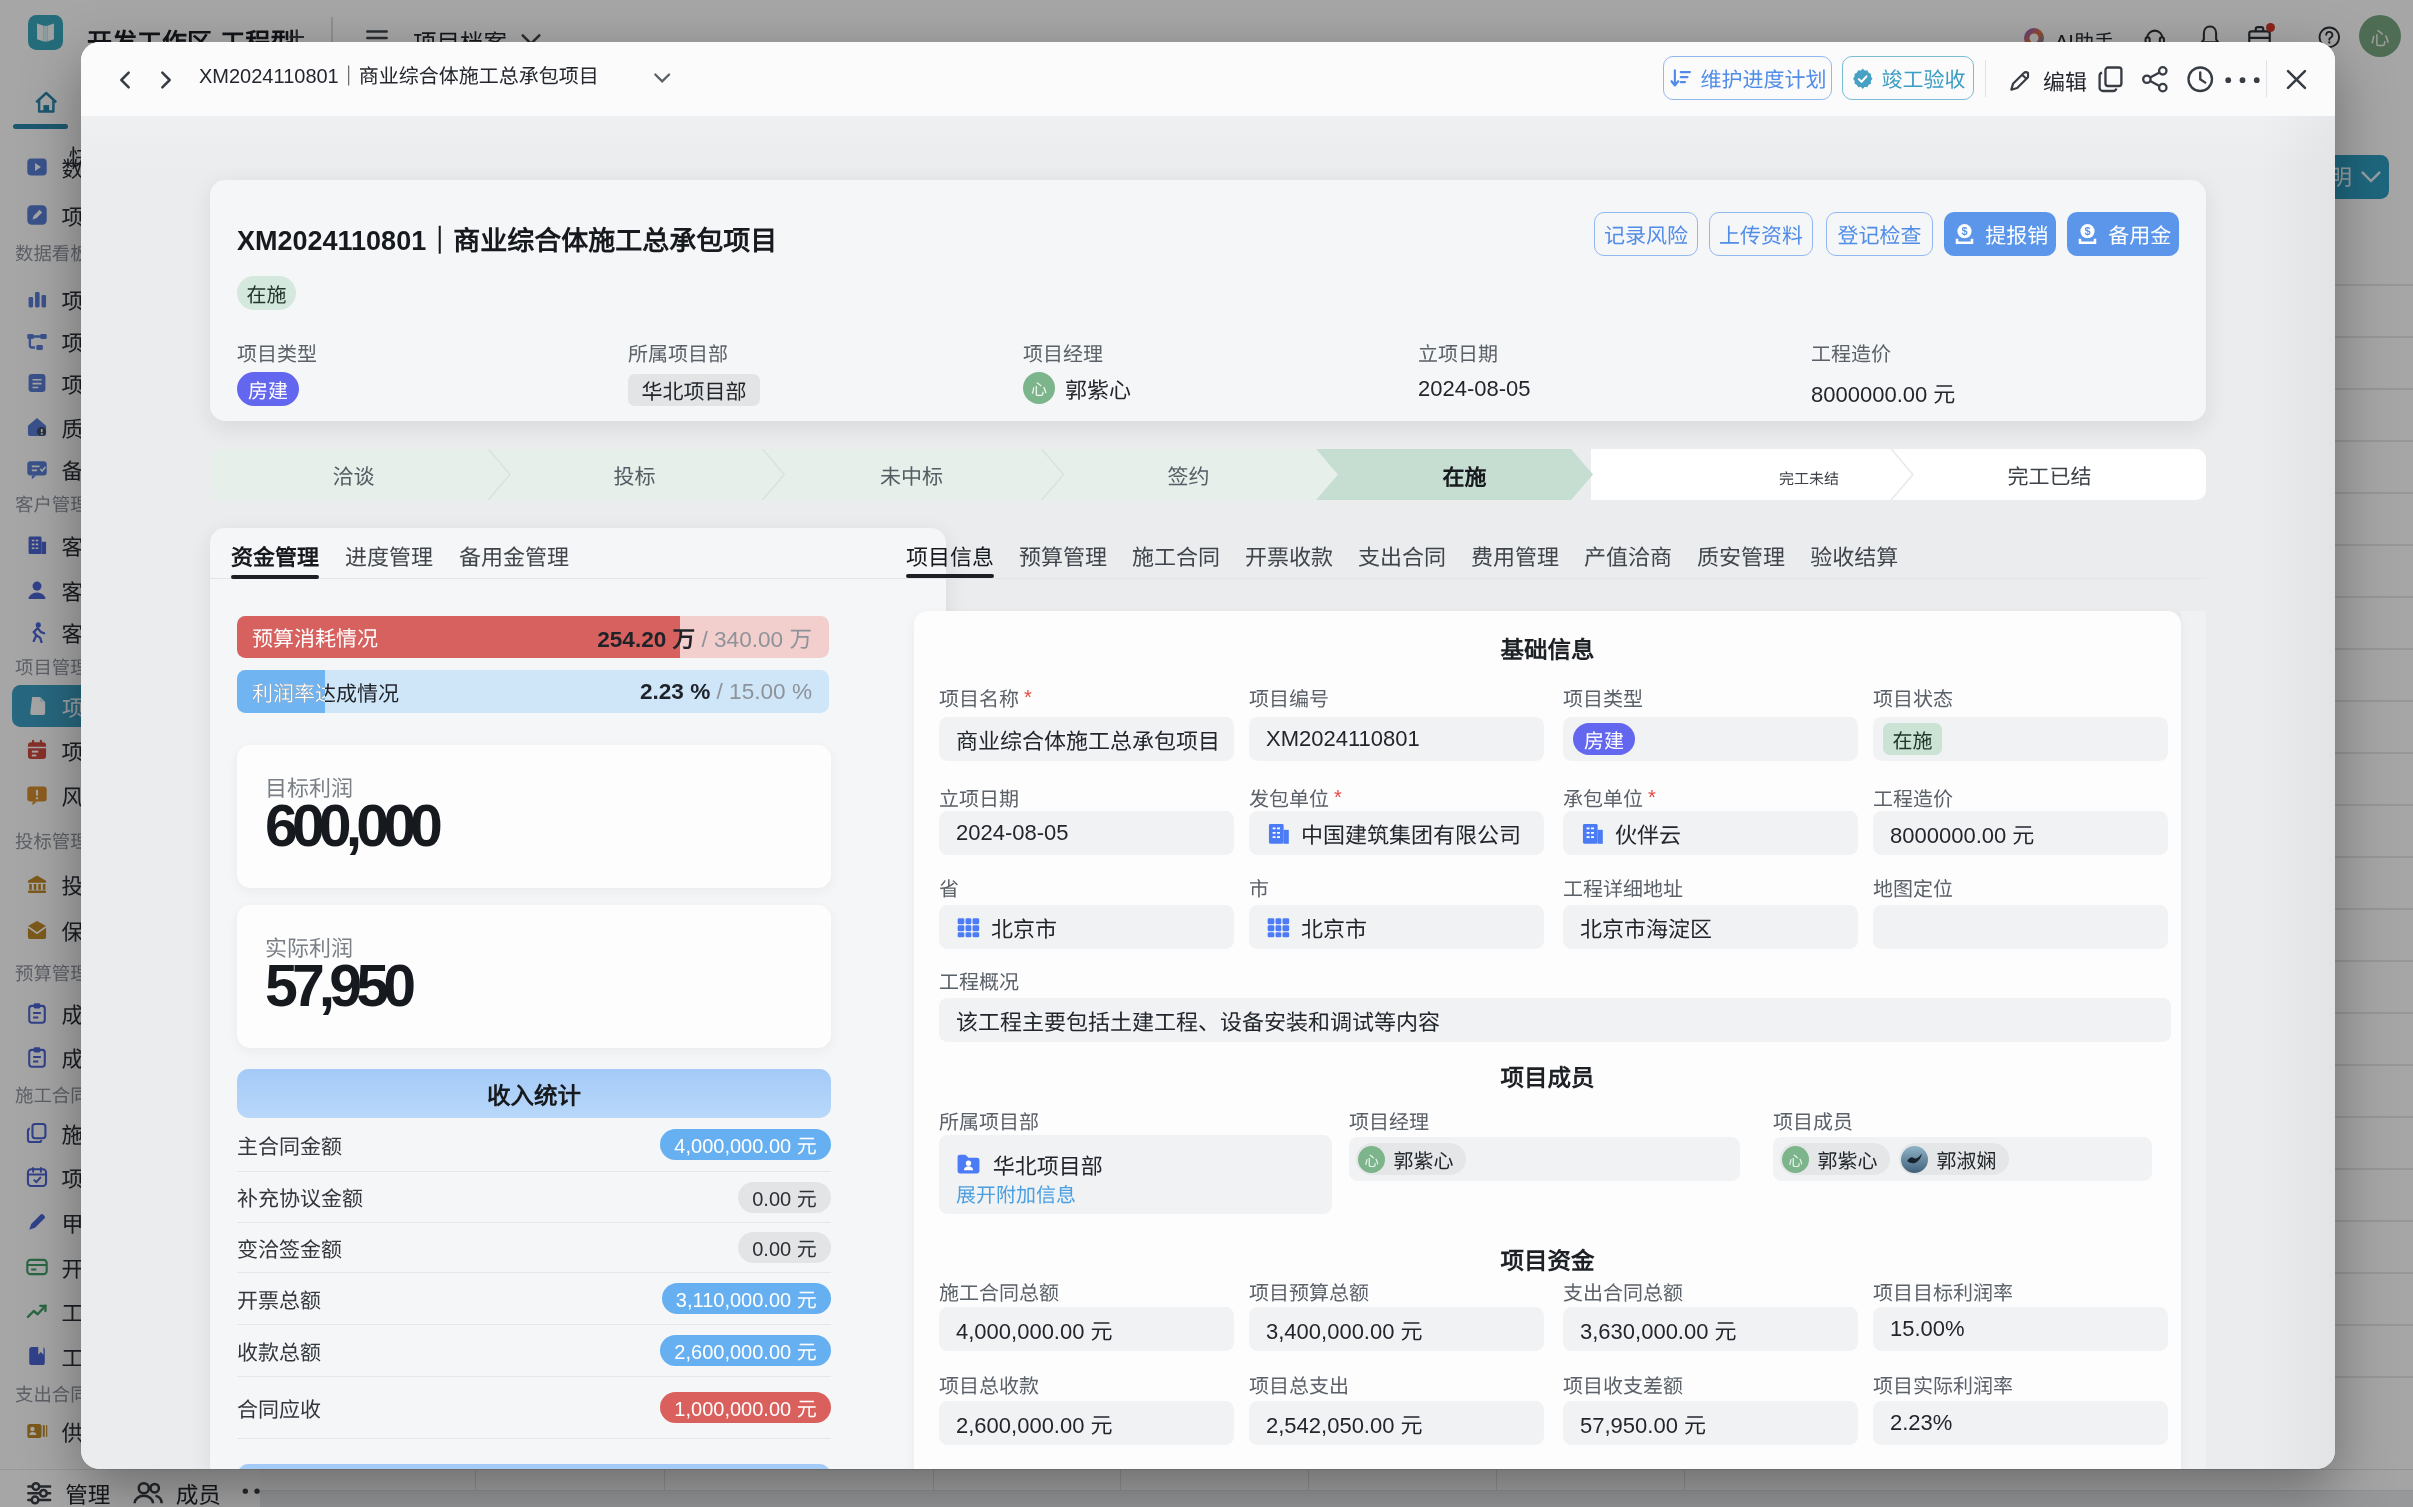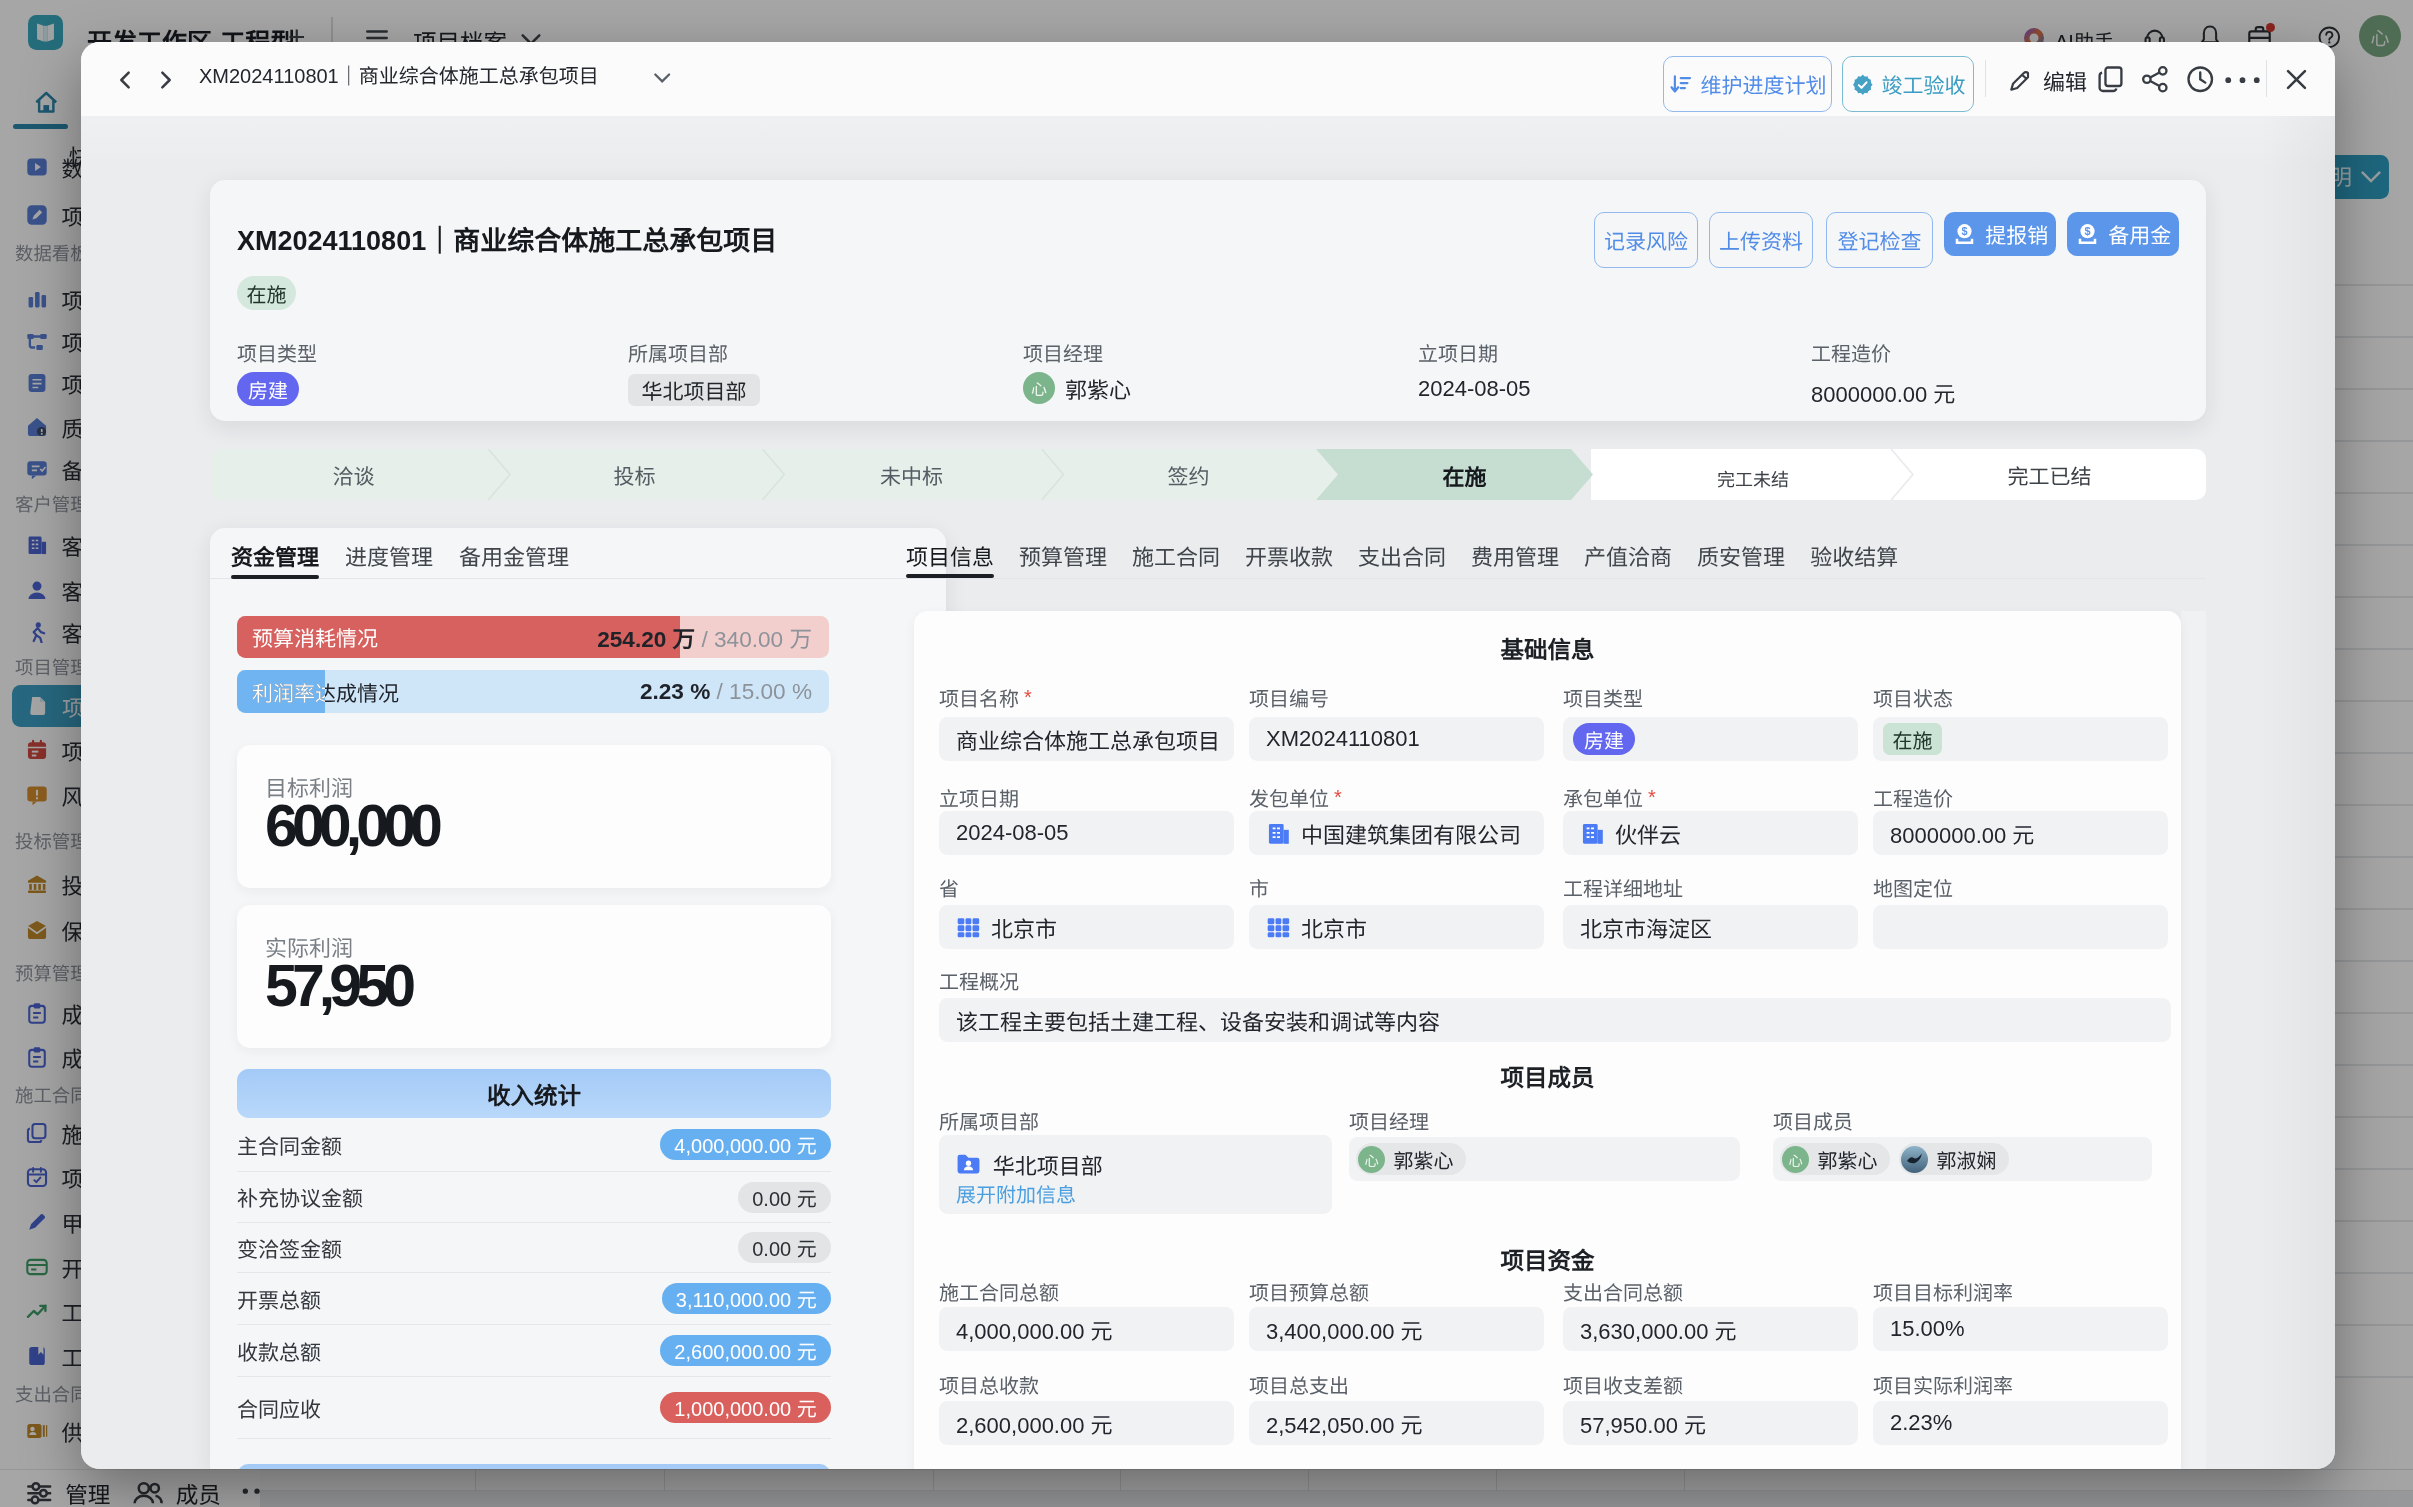--- a/index.html
+++ b/index.html
@@ -21,21 +21,21 @@
 #modal{position:absolute;left:81px;top:42px;width:2254px;height:1427px;border-radius:18.4px;background:#eaecee;overflow:hidden;box-shadow:0 20px 59px rgba(0,0,0,.35)}
 #mhead{position:absolute;left:0;top:0;width:100%;height:74px;background:#fbfbfc}
 #mbody{position:absolute;left:0;top:74px;width:100%;bottom:0;background:linear-gradient(180deg,#eff0f2 0,#eaecee 50px)}
 .card{position:absolute;background:#f5f6f7;border-radius:15px;box-shadow:0 6.7px 22px rgba(31,35,41,.09)}
 .wcard{position:absolute;background:#fdfdfe;border-radius:13.4px;box-shadow:0 3.4px 11.7px rgba(31,35,41,.05)}
 .inp{position:absolute;height:44px;border-radius:8.4px;background:#f1f2f4;display:flex;align-items:center;padding:0 17px;font-size:22px;color:#22262c;white-space:nowrap;overflow:hidden}
 .lbl{position:absolute;height:25px;font-size:20px;color:#5b6168;white-space:nowrap;display:flex;align-items:center}
 .star{color:#e54b40;margin-left:5px;font-size:20px}
 .sect{position:absolute;width:100%;text-align:center;font-size:23.5px;font-weight:700;color:#1d2126}
 .pill{display:inline-flex;align-items:center;justify-content:center;border-radius:17px;font-size:20px}
-.obtn{position:absolute;height:56px;border:1.7px solid #91b8ef;border-radius:10px;color:#508ce8;font-size:21px;display:flex;align-items:center;justify-content:center;background:transparent}
+.obtn{position:absolute;height:44px;border:1.7px solid #91b8ef;border-radius:10px;color:#508ce8;font-size:21px;display:flex;align-items:center;justify-content:center;background:transparent}
 .fbtn{position:absolute;height:44px;border-radius:10px;color:#fff;font-size:21px;display:flex;align-items:center;justify-content:center;background:#5b96ea;gap:8.4px}
 </style>
 </head>
 <body>
 <div id="app">
   <div id="nav">
     <div class="logo"><svg width="35" height="35" viewBox="0 0 58 58">
           <path d="M15 14 L26 18 L26 44 L15 40 Z M32 18 L43 14 L43 40 L32 44 Z" fill="#fff" opacity=".95"></path>
           <path d="M26 18 L32 18 L32 44 L26 44 Z" fill="#d9f1f5"></path>
         </svg></div>
@@ -413,21 +413,21 @@
         <path d="M328 0 l26 30.5 L328 61" stroke="#d8e5dd" stroke-width="2" fill="none"></path>
         <path d="M656 0 l26 30.5 L656 61" stroke="#d8e5dd" stroke-width="2" fill="none"></path>
         <path d="M990 0 l26 30.5 L990 61" stroke="#d8e5dd" stroke-width="2" fill="none"></path>
         <path d="M2006 0 l26 30.5 L2006 61" stroke="#e8eaed" stroke-width="2" fill="none"></path>
       </svg>
       <div class="abs" style="left:0;top:0;width:285px;height:51px;display:flex;align-items:center;justify-content:center;font-size:21px;color:#565c63">洽谈</div>
       <div class="abs" style="left:285px;top:0;width:277px;height:51px;display:flex;align-items:center;justify-content:center;font-size:21px;color:#565c63">投标</div>
       <div class="abs" style="left:562px;top:0;width:277px;height:51px;display:flex;align-items:center;justify-content:center;font-size:21px;color:#565c63">未中标</div>
       <div class="abs" style="left:839px;top:0;width:277px;height:51px;display:flex;align-items:center;justify-content:center;font-size:21px;color:#565c63">签约</div>
       <div class="abs" style="left:1115px;top:0;width:277px;height:51px;display:flex;align-items:center;justify-content:center;font-size:22px;font-weight:700;color:#16191d">在施</div>
-      <div class="abs" style="left:1402px;top:0;width:280px;height:57px;display:flex;align-items:center;justify-content:center;font-size:18px;color:#3c4147">完工未结</div>
+      <div class="abs" style="left:1458px;top:0;width:280px;height:57px;display:flex;align-items:center;justify-content:center;font-size:15px;color:#3c4147">完工未结</div>
       <div class="abs" style="left:1682px;top:0;width:313px;height:51px;display:flex;align-items:center;justify-content:center;font-size:21px;color:#3c4147">完工已结</div>
     </div>
 
     <div class="card" style="left:129px;top:412px;width:736px;height:943px;border-bottom-left-radius:0;border-bottom-right-radius:0">
       <div class="abs" style="left:21px;top:11px;display:flex;gap:26px;font-size:22px;color:#40454c">
         <span style="font-weight:700;color:#16191d">资金管理</span>
           <span>进度管理</span>
           <span>备用金管理</span>
       </div>
       <div class="abs" style="left:0;top:50px;width:100%;height:0.8px;background:#e3e5e8"></div>

